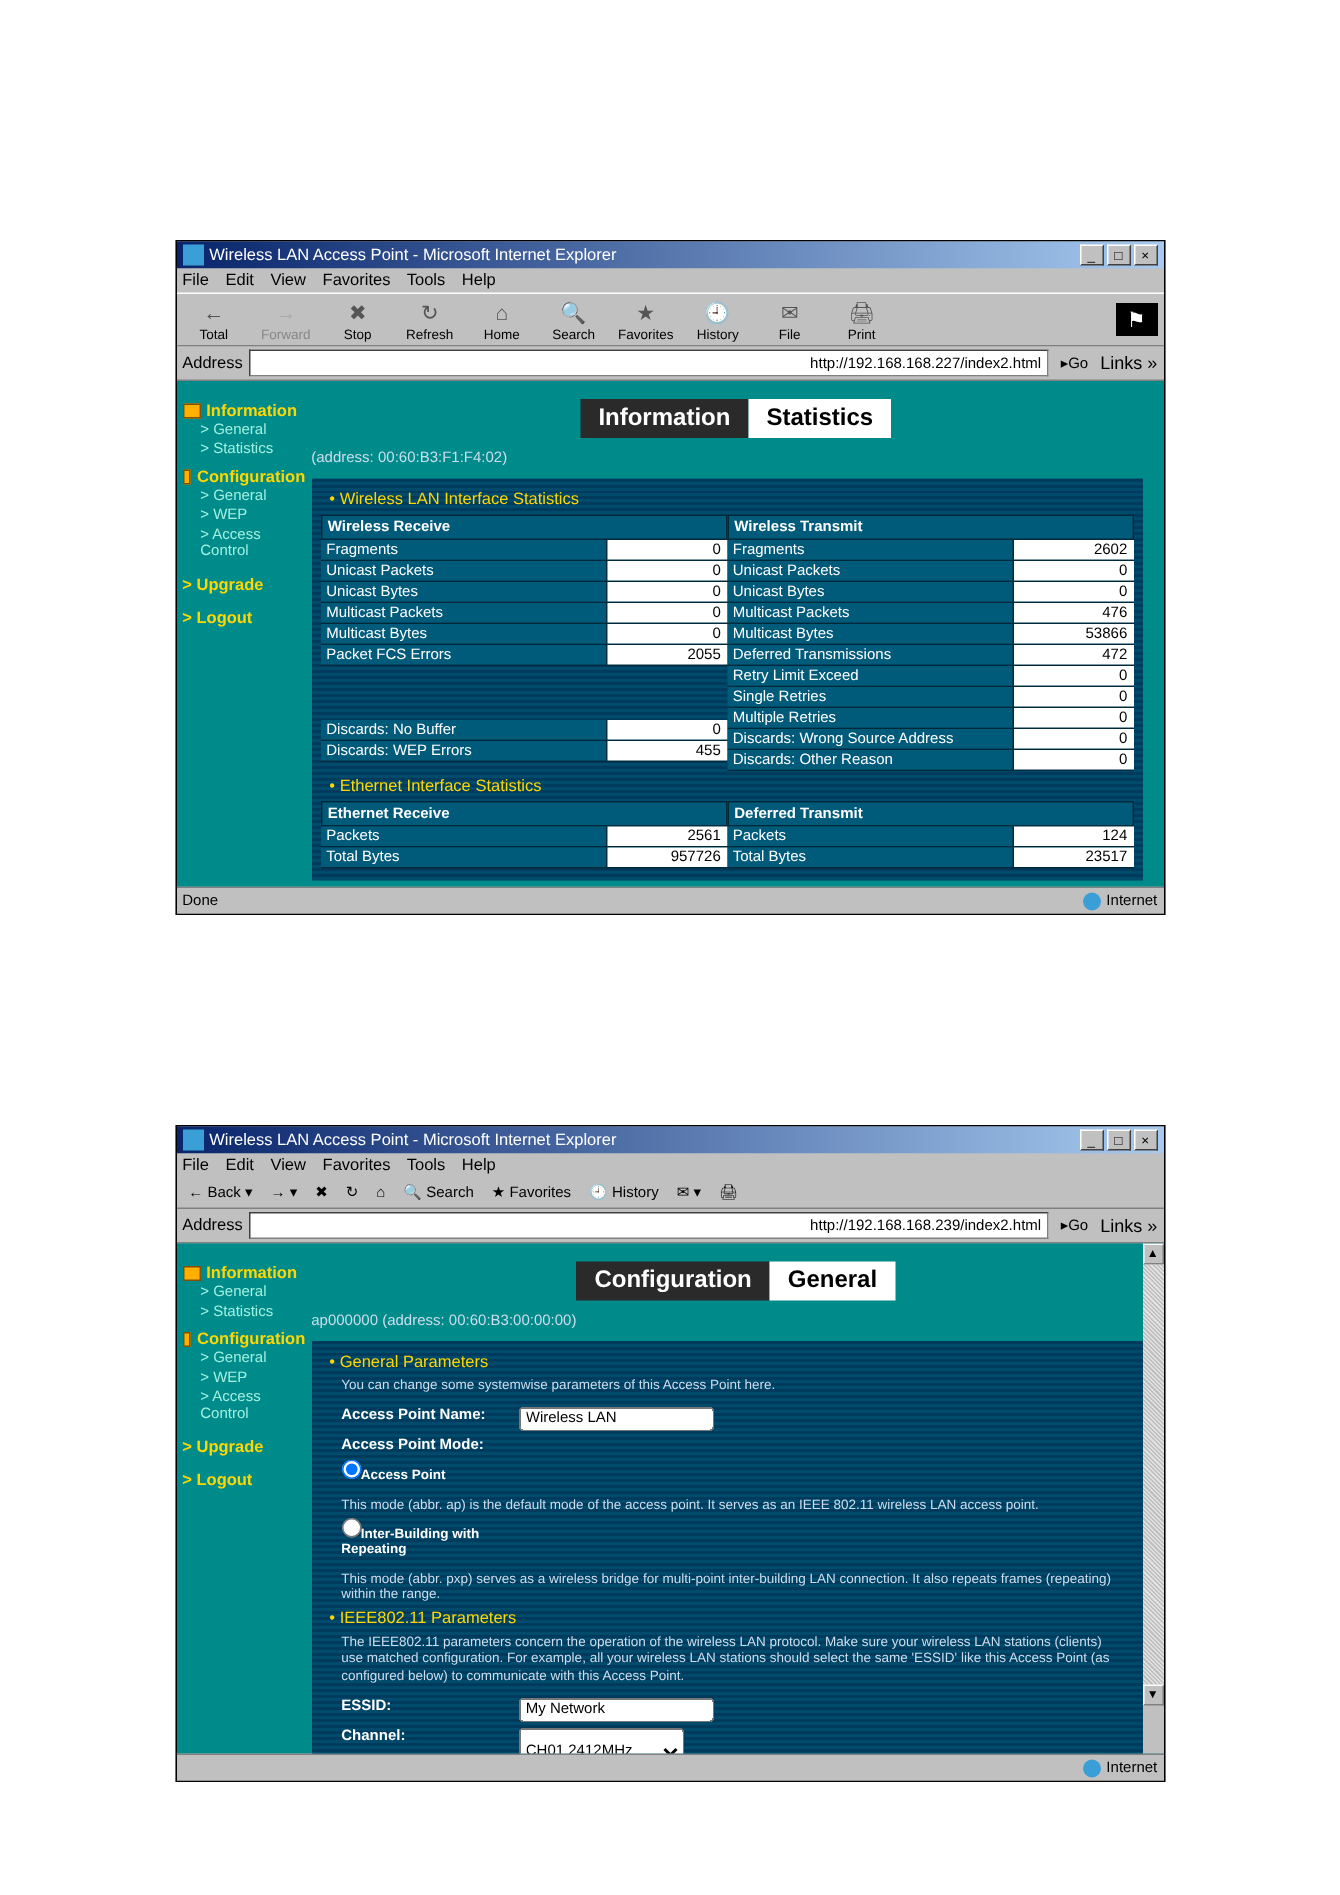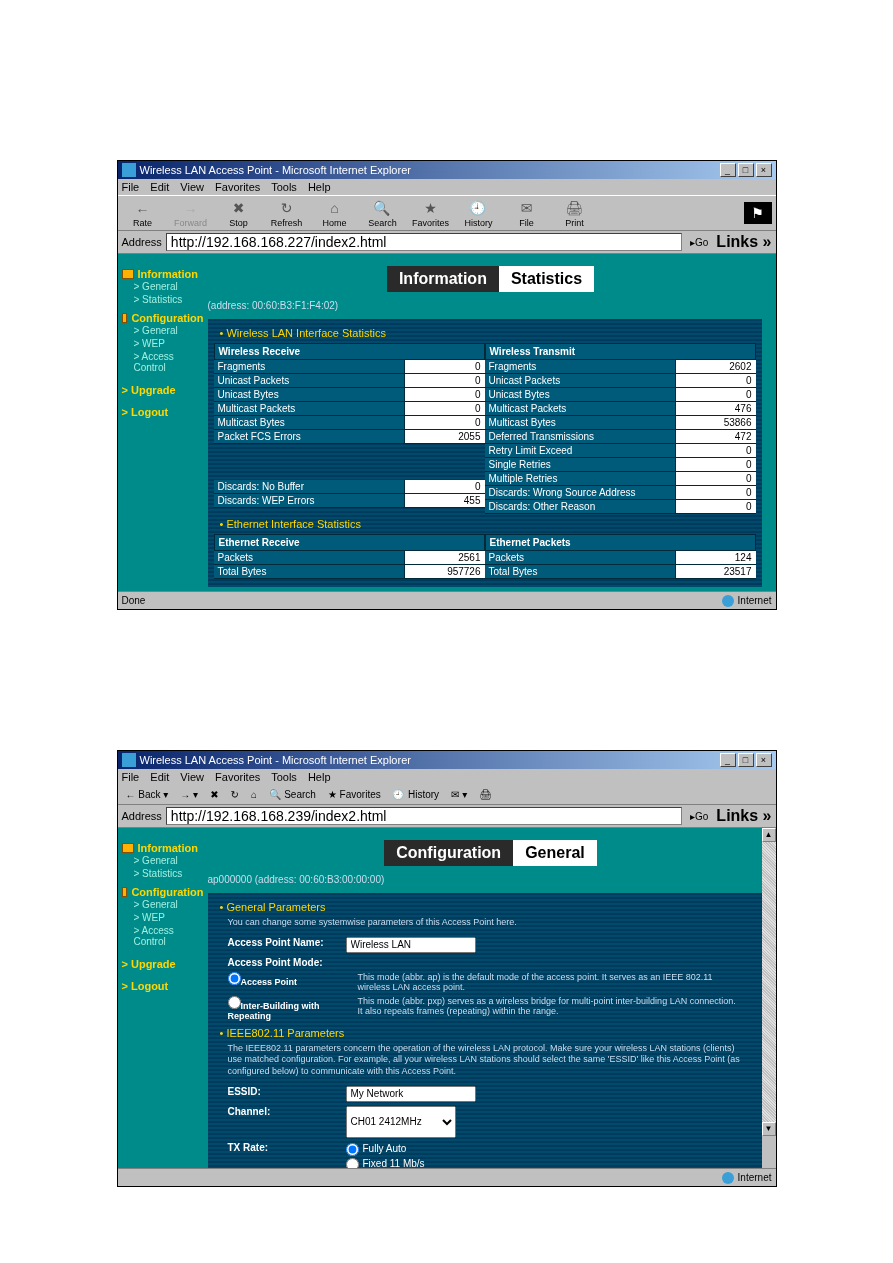--- a/index.html
+++ b/index.html
@@ -15,23 +15,23 @@
   .menu span { margin-right:8px; cursor:default; }
   .toolbar { background:#c0c0c0; padding:2px 4px; border-top:1px solid #fff; border-bottom:1px solid #808080; display:flex; gap:6px; align-items:center; }
   .tbtn { display:flex;flex-direction:column;align-items:center;width:42px;font-size:9px;color:#000;cursor:default; }
   .tbtn .ico { width:20px;height:20px;display:flex;align-items:center;justify-content:center;font-size:14px;color:#555; }
   .tbtn.dis { color:#888; }
   .tbtn.dis .ico { color:#aaa; }
   .msnbox { margin-left:auto;width:28px;height:22px;background:#000;display:flex;align-items:center;justify-content:center;color:#fff;font-size:14px; }
   .toolbar2 { background:#c0c0c0; padding:2px 4px; border-bottom:1px solid #808080; display:flex; gap:4px; align-items:center; font-size:10px; }
   .tbtn2 { padding:2px 4px;font-size:10px;color:#000;cursor:default; }
   .addr { background:#c0c0c0;padding:2px 4px;border-bottom:1px solid #808080;display:flex;align-items:center;gap:4px; }
-  .addr input { flex:1;height:18px;font-size:14px;padding:0 4px;border:1px solid #808080;border-top-color:#404040;border-left-color:#404040; }
+  .addr input { flex:1;height:18px;font-size:10px;padding:0 4px;border:1px solid #808080;border-top-color:#404040;border-left-color:#404040;text-align:right; }
   .gobtn { padding:0 4px;font-size:10px; }
-  .links { font-size:16px;font-weight:bold; }
+  .links { font-size:12px; }
   .content { background:#008b8b; display:flex; }
   .content2 { height:340px; overflow:hidden; }
   .sidebar { width:90px;padding:8px 4px;color:#fff;font-size:10px;background:#008b8b; }
   .sidebar .sec { display:flex;align-items:center;gap:4px;color:#ffd700;font-weight:bold;margin-top:6px;font-size:11px; }
   .sidebar .sec .dico { width:12px;height:10px;background:#ffb000;border:1px solid #805000; }
   .sidebar .sub { color:#a0f0e0;margin-left:12px;padding:1px 0;cursor:pointer; }
   .sidebar .act { color:#ffd700;font-weight:bold;margin-top:10px;font-size:11px;cursor:pointer; }
   .main { flex:1;background:#008b8b;padding:0 2px 4px 0; position:relative; }
   .hdr { text-align:center;padding:12px 0 4px 0; }
   .hdrbox { display:inline-flex; }
@@ -50,21 +50,21 @@
   .row .k { flex:1;background:#005a7a;color:#fff;font-size:10px;padding:1px 4px;border-right:1px solid #002a3a; }
   .row .v { width:80px;background:#fff;color:#000;font-size:10px;padding:1px 4px;text-align:right; }
   .sprow { height:18px; }
   .form { padding:2px 14px;display:flex;align-items:flex-start;gap:8px;color:#fff;font-size:10px; }
   .form .lbl { width:110px;font-weight:bold;color:#fff; }
   .form input[type=text] { width:130px;height:16px;font-size:10px;padding:0 3px; }
   .form select { width:110px;height:32px;font-size:10px; }
   .radio { display:block;color:#fff;font-size:10px;padding:1px 0; }
   .radio input { margin-right:4px;vertical-align:middle; }
   .modewrap { padding:0 14px; }
-  .modewrap .mrow { display:flex;gap:10px;color:#fff;font-size:9px;padding:2px 0;align-items:flex-start; }
+  .modewrap .mrow { display:flex;gap:10px;color:#fff;font-size:9px;padding:2px 0;align-items:flex-start;flex-direction:column; }
   .modewrap .mopt { width:120px;font-weight:bold; }
   .modewrap .mdesc { flex:1;color:#cde; }
   .status { background:#c0c0c0;border-top:1px solid #808080;height:18px;display:flex;align-items:center;padding:0 4px;font-size:10px; }
   .status .sp { flex:1; }
   .status .zone { display:flex;align-items:center;gap:4px; }
   .status .zico { width:12px;height:12px;background:#3a9fd6;border-radius:50%; }
   .scrollbar { position:absolute;right:0;top:0;bottom:0;width:14px;background:#c0c0c0; }
   .scrollbar .sbtn { height:14px;background:#c0c0c0;border:1px solid #808080;border-top-color:#fff;border-left-color:#fff;text-align:center;font-size:8px;line-height:12px; }
   .scrollbar .track { background:repeating-linear-gradient(45deg,#c0c0c0,#c0c0c0 1px,#e0e0e0 1px,#e0e0e0 2px); }
 </style>
@@ -86,21 +86,21 @@
     <span>File</span>
     <span>Edit</span>
     <span>View</span>
     <span>Favorites</span>
     <span>Tools</span>
     <span>Help</span>
   </div>
   <div class="toolbar" id="tb1">
         <div class="tbtn">
           <div class="ico">←</div>
-          <div>Rate</div>
+          <div>Total</div>
         </div>
         <div class="tbtn dis">
           <div class="ico">→</div>
           <div>Forward</div>
         </div>
         <div class="tbtn">
           <div class="ico">✖</div>
           <div>Stop</div>
         </div>
         <div class="tbtn">
@@ -260,21 +260,21 @@
                     <div class="k">Packets</div>
                     <div class="v">2561</div>
                   </div>
                   <div class="row">
                     <div class="k">Total Bytes</div>
                     <div class="v">957726</div>
                   </div>
                 </div>
           </div>
           <div class="col">
-            <div class="thead">Ethernet Packets</div>
+            <div class="thead">Deferred Transmit</div>
             <div id="etx1">
                   <div class="row">
                     <div class="k">Packets</div>
                     <div class="v">124</div>
                   </div>
                   <div class="row">
                     <div class="k">Total Bytes</div>
                     <div class="v">23517</div>
                   </div>
                 </div>

